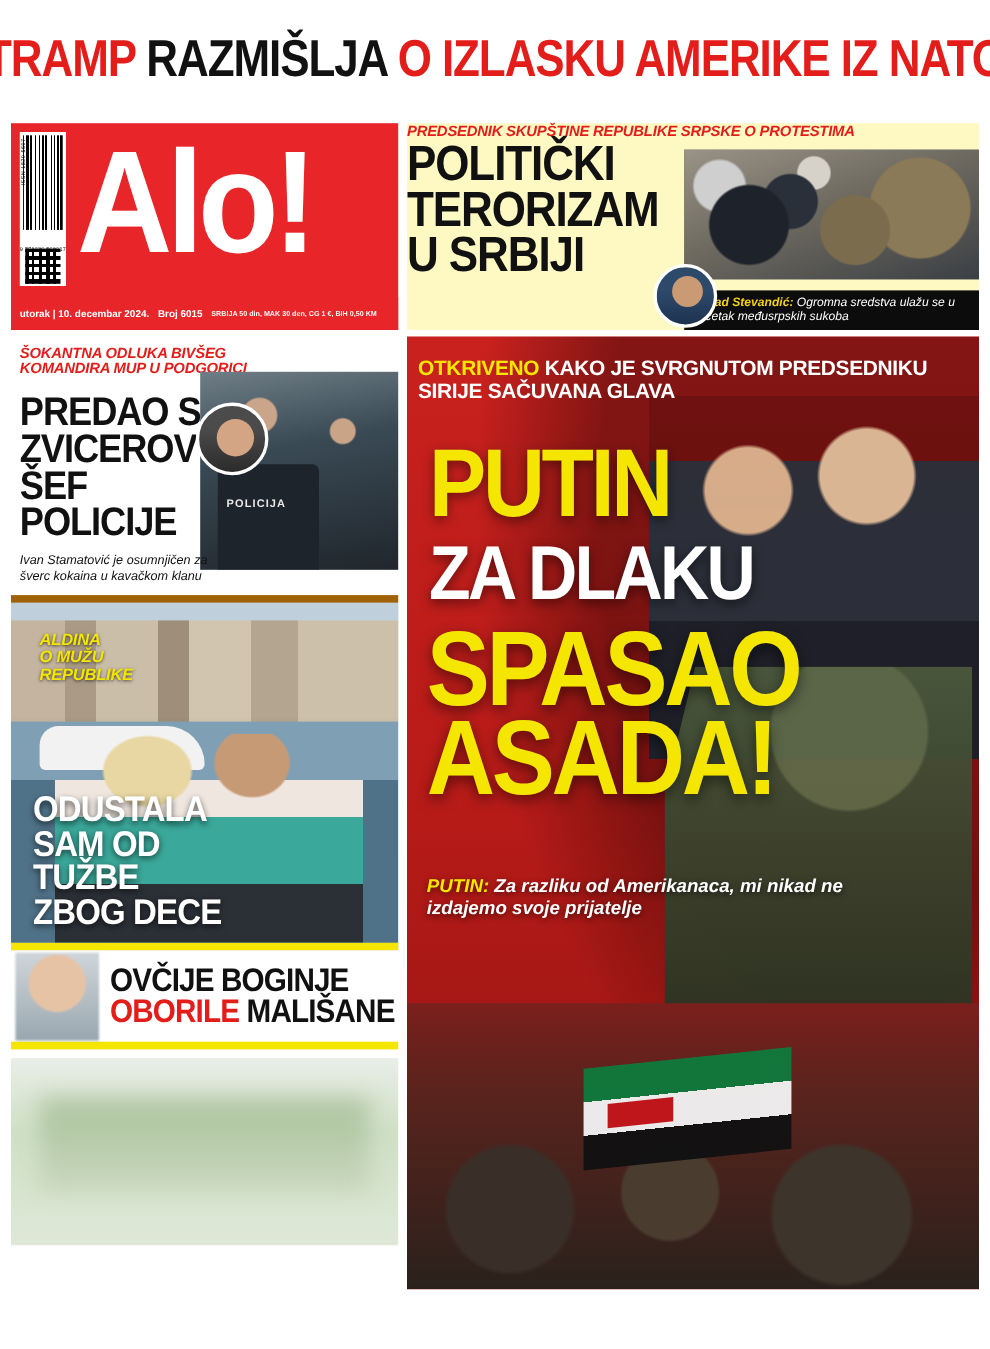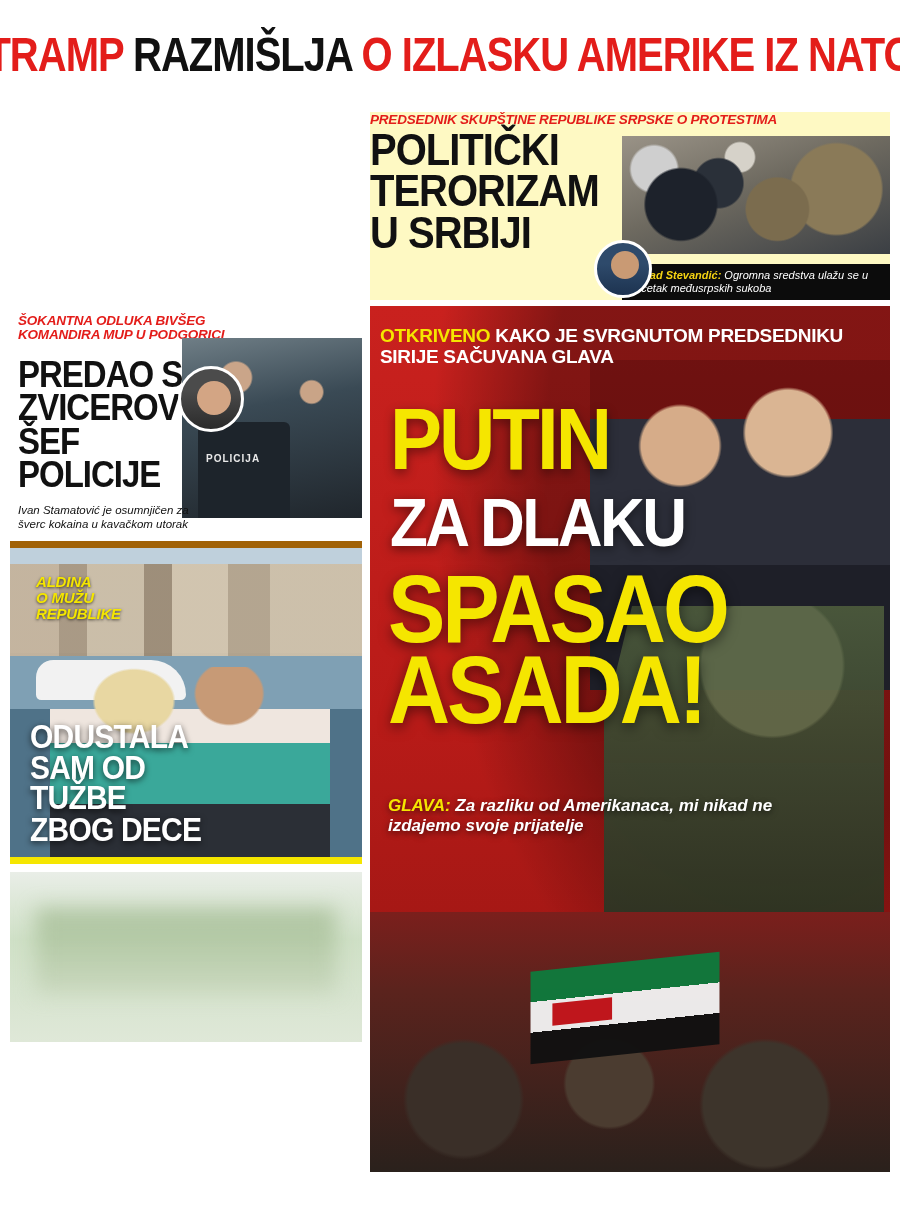--- a/index.html
+++ b/index.html
@@ -319,20 +319,34 @@
 <div class="page">
 
   <div class="top-banner">
     <div class="top-banner-text">
       <span class="tb-red">TRAMP</span>
       <span class="tb-black">RAZMIŠLJA</span>
       <span class="tb-red">O IZLASKU AMERIKE IZ NATO</span>
     </div>
   </div>
 
+  <div class="masthead">
+    <div class="barcode-box">
+      <div class="barcode-issn">ISSN 1820-5607</div>
+      <div class="barcode-stripes"></div>
+      <div class="barcode-num">9 771820 560017</div>
+      <div class="qr"></div>
+    </div>
+    <div class="alo-logo">Alo!</div>
+    <div class="masthead-strip">
+      <span class="md-date">utorak | 10. decembar 2024.</span>
+      <span class="md-issue">Broj 6015</span>
+      <span class="md-prices">SRBIJA 50 din, MAK 30 den, CG 1 €, BIH 0,50 KM</span>
+    </div>
+  </div>
 
   <div class="top-right">
     <div class="tr-kicker">PREDSEDNIK SKUPŠTINE REPUBLIKE SRPSKE O PROTESTIMA</div>
     <div class="tr-head">
       <div>POLITIČKI</div>
       <div>TERORIZAM</div>
       <div>U SRBIJI</div>
     </div>
     <div class="tr-photo">
         <div class="riot"></div>
@@ -353,21 +367,21 @@
       <div class="cp-head">
         <div>PREDAO SE</div>
         <div>ZVICEROV</div>
         <div>ŠEF POLICIJE</div>
       </div>
       <div class="cp-photo">
         <div class="vest"></div>
         <div class="vest-label">POLICIJA</div>
       </div>
       <div class="cp-face"></div>
-      <div class="cp-sub">Ivan Stamatović je osumnjičen za šverc kokaina u kavačkom utorak</div>
+      <div class="cp-sub">Ivan Stamatović je osumnjičen za šverc kokaina u kavačkom klanu</div>
     </div>
 
     <div class="card-aldina">
       <div class="ca-photo">
         <div class="ca-bldg"></div>
         <div class="ca-boat"></div>
         <div class="ca-people"></div>
       </div>
       <div class="ca-kicker">
         <div>ALDINA</div>
@@ -375,20 +389,27 @@
         <div>REPUBLIKE</div>
       </div>
       <div class="ca-head">
         <div>ODUSTALA</div>
         <div>SAM OD</div>
         <div>TUŽBE</div>
         <div>ZBOG DECE</div>
       </div>
     </div>
 
+    <div class="card-boginje">
+      <div class="cb-photo"></div>
+      <div class="cb-head">
+        <div>OVČIJE BOGINJE</div>
+        <div><span class="red">OBORILE</span><span> MALIŠANE</span></div>
+      </div>
+    </div>
 
     <div class="card-blur"></div>
   </div>
 
   <div class="main-story">
     <div class="ms-bg"></div>
     <div class="ms-photo-top"></div>
     <div class="ms-soldier"></div>
     <div class="ms-crowd">
       <div class="ms-flag"></div>
@@ -396,17 +417,17 @@
     <div class="ms-kicker">
       <span class="yel">OTKRIVENO</span><span> KAKO JE SVRGNUTOM PREDSEDNIKU SIRIJE SAČUVANA GLAVA</span>
     </div>
     <div class="ms-putin">PUTIN</div>
     <div class="ms-zadlaku">ZA DLAKU</div>
     <div class="ms-spasao">
       <div>SPASAO</div>
       <div>ASADA!</div>
     </div>
     <div class="ms-quote">
-      <span class="yel">GLAVA:</span><span> Za razliku od Amerikanaca, mi nikad ne izdajemo svoje prijatelje</span>
+      <span class="yel">PUTIN:</span><span> Za razliku od Amerikanaca, mi nikad ne izdajemo svoje prijatelje</span>
     </div>
   </div>
 
 </div>
 
 </body></html>

